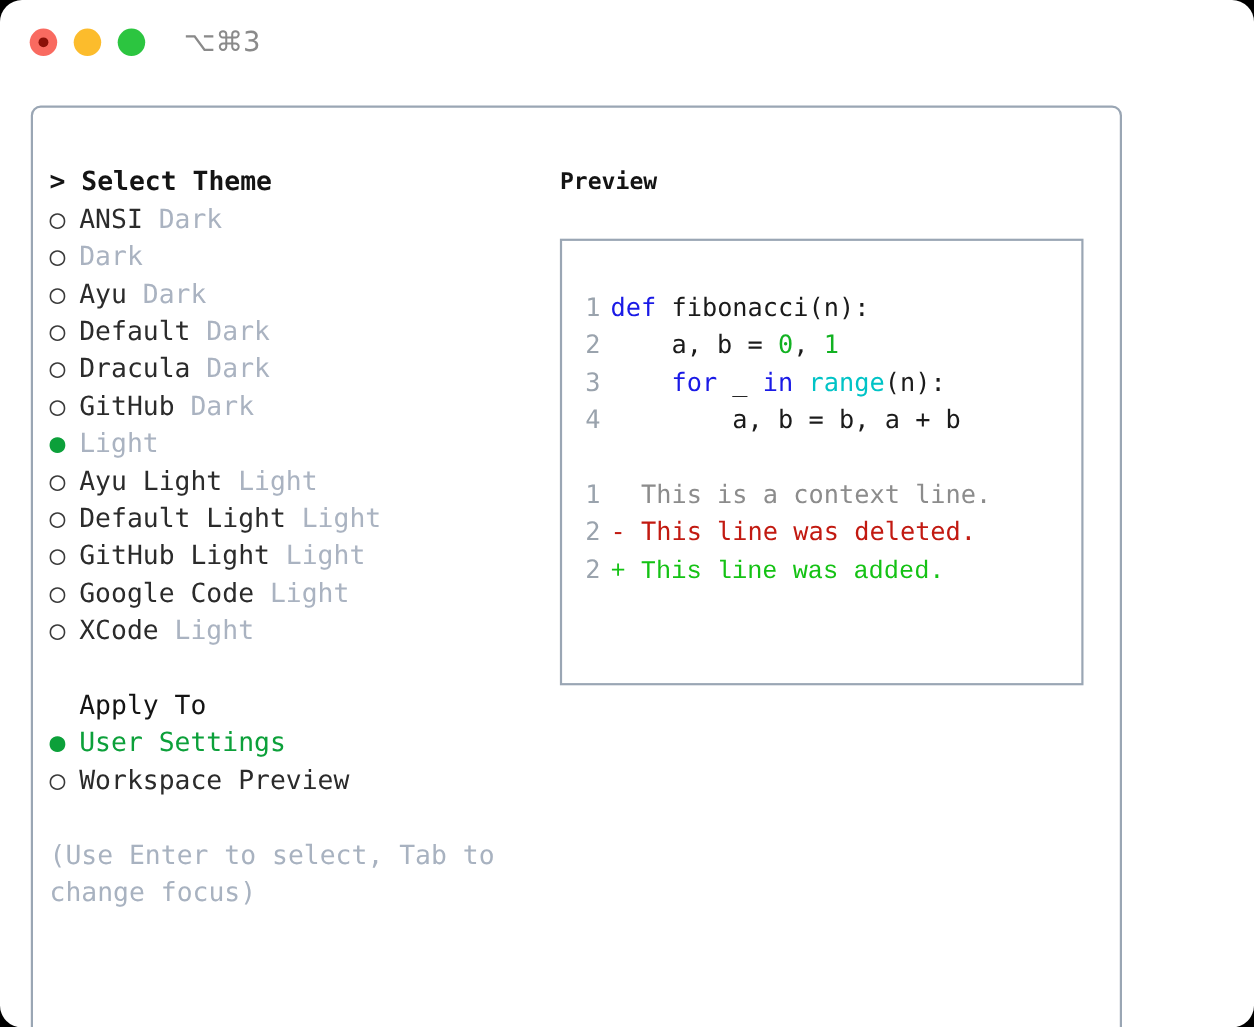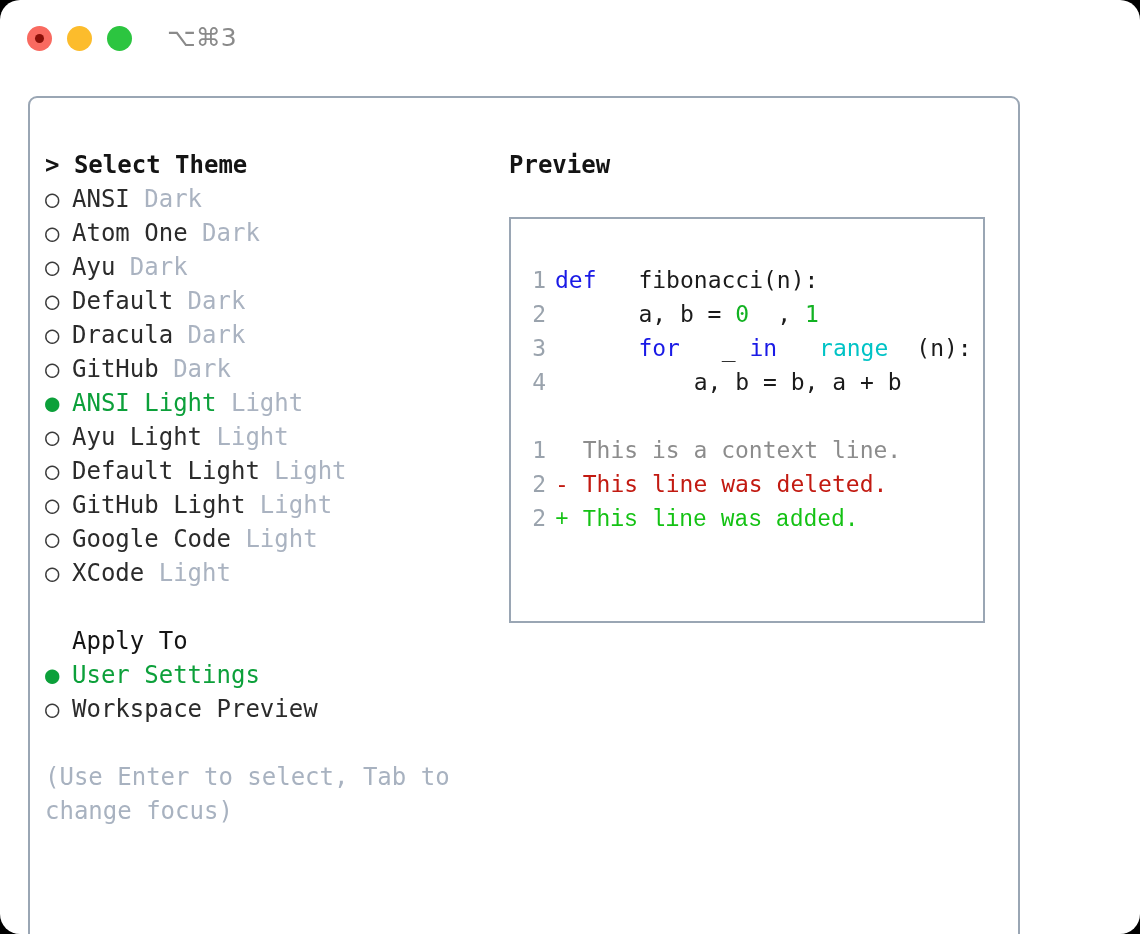--- a/index.html
+++ b/index.html
@@ -118,21 +118,21 @@
   }
 
   
   #right-col {
     position: absolute;
     left: 479px;
     top: 50px;
     width: 490px;
   }
   #preview-title {
-    font-size: 24px;
+    font-size: 21px;
     line-height: 34px;
     color: #141414;
     font-weight: bold;
   }
   #preview-box {
     margin-top: 35px;
     width: 476px;
     height: 406px;
     border: 2px solid #9aa6b4;
     box-sizing: border-box;
@@ -149,21 +149,21 @@
   .lnum {
     display: inline-block;
     width: 17px;
     text-align: right;
     color: #9aa3ad;
     margin-right: 9px;
   }
   .kw   { color: #1a1ae6; }
   .num  { color: #12b222; }
   .fn   { color: #00c3c6; }
-  .plain{ color: #1b1b1b; margin-left: 28px; }
+  .plain{ color: #1b1b1b; }
 
   .diff-gap { height: 34px; }
   .d-ctx { color: #8c8c8c; }
   .d-del { color: #c21a11; text-align: center; }
   .d-add { color: #14c214; font-family: Liberation Mono, monospace; }
 </style>
 </head>
 <body>
 
 <div id="window">
@@ -174,26 +174,26 @@
     <div class="light" id="light-max"></div>
     <div id="shortcut-label">⌥⌘3</div>
   </div>
 
   <div id="panel">
 
     <div id="left-col">
       <div class="section-header bold">&gt; Select Theme</div>
       <div id="theme-list">
           <div class="opt-row"><span class="marker">○</span><span class="opt-name">ANSI </span><span class="opt-variant">Dark</span></div>
-          <div class="opt-row"><span class="marker">○</span><span class="opt-name">Atom One </span><span class="opt-variant">Dark</span></div>
+          <div class="opt-row"><span class="marker">○</span><span class="opt-variant">Dark</span></div>
           <div class="opt-row"><span class="marker">○</span><span class="opt-name">Ayu </span><span class="opt-variant">Dark</span></div>
           <div class="opt-row"><span class="marker">○</span><span class="opt-name">Default </span><span class="opt-variant">Dark</span></div>
           <div class="opt-row"><span class="marker">○</span><span class="opt-name">Dracula </span><span class="opt-variant">Dark</span></div>
           <div class="opt-row"><span class="marker">○</span><span class="opt-name">GitHub </span><span class="opt-variant">Dark</span></div>
-          <div class="opt-row selected"><span class="marker">●</span><span class="opt-name">ANSI Light </span><span class="opt-variant">Light</span></div>
+          <div class="opt-row selected"><span class="marker">●</span><span class="opt-variant">Light</span></div>
           <div class="opt-row"><span class="marker">○</span><span class="opt-name">Ayu Light </span><span class="opt-variant">Light</span></div>
           <div class="opt-row"><span class="marker">○</span><span class="opt-name">Default Light </span><span class="opt-variant">Light</span></div>
           <div class="opt-row"><span class="marker">○</span><span class="opt-name">GitHub Light </span><span class="opt-variant">Light</span></div>
           <div class="opt-row"><span class="marker">○</span><span class="opt-name">Google Code </span><span class="opt-variant">Light</span></div>
           <div class="opt-row"><span class="marker">○</span><span class="opt-name">XCode </span><span class="opt-variant">Light</span></div>
         </div>
 
       <div id="apply-block">
         <div class="section-header" id="apply-header">Apply To</div>
         <div id="apply-list">

